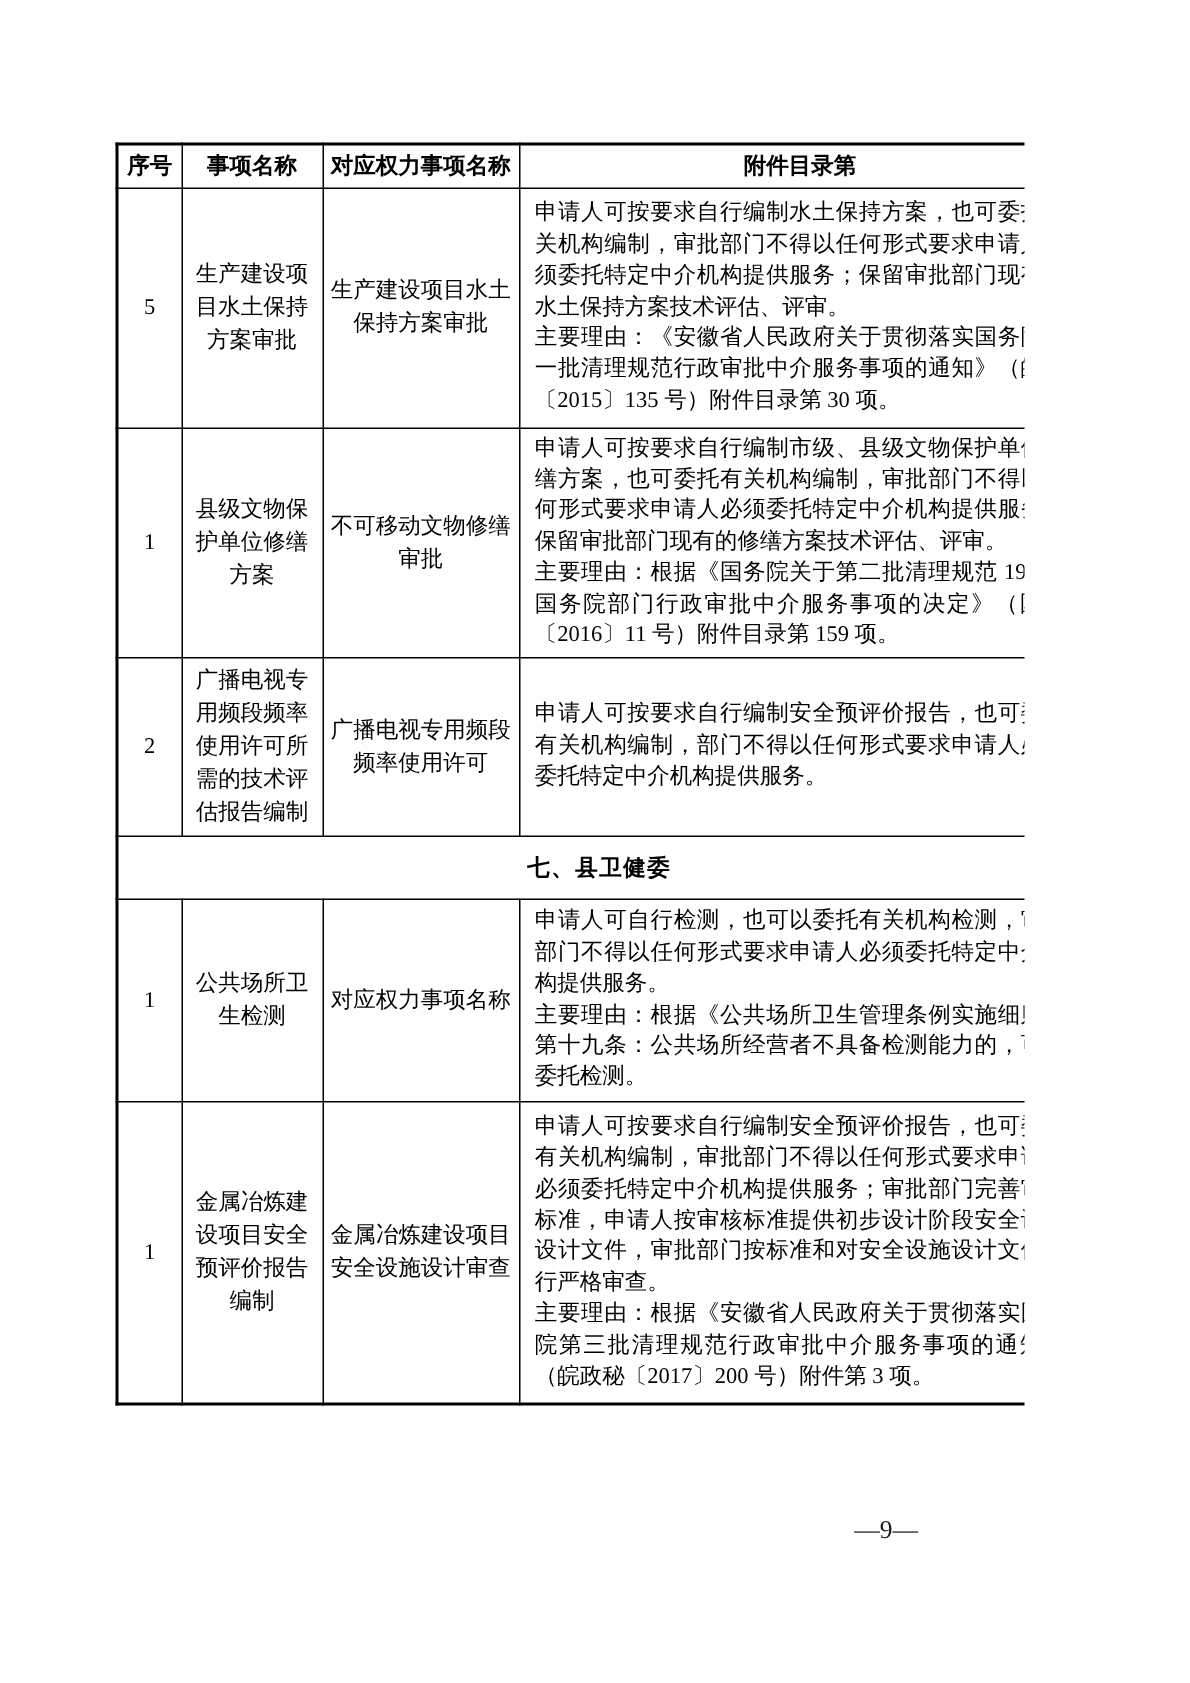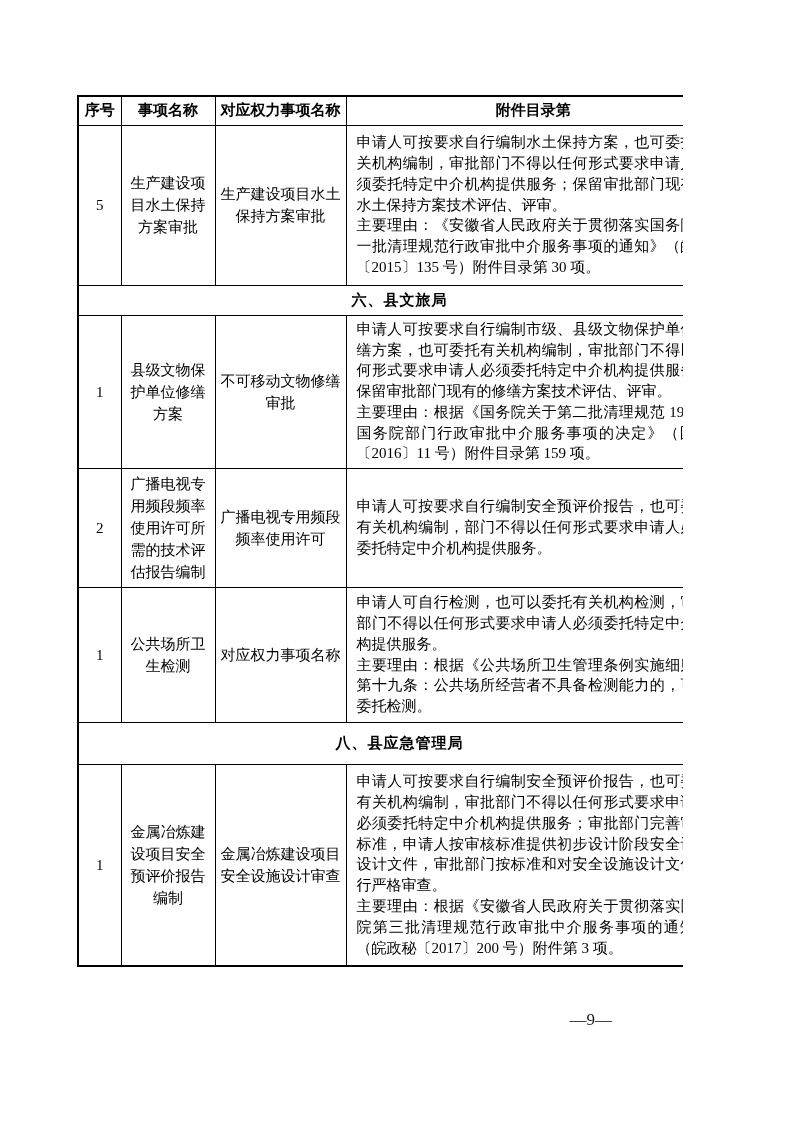--- a/index.html
+++ b/index.html
@@ -106,23 +106,20 @@
       <tr class="r0">
         <td class="cell-seq">5</td>
         <td class="cell-item">生产建设项目水土保持方案审批</td>
         <td class="cell-power">生产建设项目水土保持方案审批</td>
         <td class="cell-content">
           <div class="content-text">申请人可按要求自行编制水土保持方案，也可委托有关机构编制，审批部门不得以任何形式要求申请人必须委托特定中介机构提供服务；保留审批部门现有的水土保持方案技术评估、评审。</div>
           <div class="reason-text">主要理由：《安徽省人民政府关于贯彻落实国务院第一批清理规范行政审批中介服务事项的通知》（皖政〔2015〕135 号）附件目录第 30 项。</div>
         </td>
       </tr>
 
-      <tr class="s0 section-row">
-        <td colspan="4">六、县文旅局</td>
-      </tr>
 
       <tr class="r1">
         <td class="cell-seq">1</td>
         <td class="cell-item">县级文物保护单位修缮方案</td>
         <td class="cell-power">不可移动文物修缮审批</td>
         <td class="cell-content">
           <div class="content-text">申请人可按要求自行编制市级、县级文物保护单位修缮方案，也可委托有关机构编制，审批部门不得以任何形式要求申请人必须委托特定中介机构提供服务；保留审批部门现有的修缮方案技术评估、评审。</div>
           <div class="reason-text">主要理由：根据《国务院关于第二批清理规范 192 项国务院部门行政审批中介服务事项的决定》（国发〔2016〕11 号）附件目录第 159 项。</div>
         </td>
       </tr>
@@ -130,34 +127,34 @@
       <tr class="r2">
         <td class="cell-seq">2</td>
         <td class="cell-item">广播电视专用频段频率使用许可所需的技术评估报告编制</td>
         <td class="cell-power">广播电视专用频段频率使用许可</td>
         <td class="cell-content">
           <div class="content-text">申请人可按要求自行编制安全预评价报告，也可委托有关机构编制，部门不得以任何形式要求申请人必须委托特定中介机构提供服务。</div>
           <div class="reason-text"></div>
         </td>
       </tr>
 
+      <tr class="s1 section-row">
+        <td colspan="4">七、县卫健委</td>
+      </tr>
 
       <tr class="r3">
         <td class="cell-seq">1</td>
         <td class="cell-item">公共场所卫生检测</td>
         <td class="cell-power">对应权力事项名称</td>
         <td class="cell-content">
           <div class="content-text">申请人可自行检测，也可以委托有关机构检测，审批部门不得以任何形式要求申请人必须委托特定中介机构提供服务。</div>
           <div class="reason-text">主要理由：根据《公共场所卫生管理条例实施细则》第十九条：公共场所经营者不具备检测能力的，可以委托检测。</div>
         </td>
       </tr>
 
-      <tr class="s2 section-row">
-        <td colspan="4">八、县应急管理局</td>
-      </tr>
 
       <tr class="r4">
         <td class="cell-seq">1</td>
         <td class="cell-item">金属冶炼建设项目安全预评价报告编制</td>
         <td class="cell-power">金属冶炼建设项目安全设施设计审查</td>
         <td class="cell-content">
           <div class="content-text">申请人可按要求自行编制安全预评价报告，也可委托有关机构编制，审批部门不得以任何形式要求申请人必须委托特定中介机构提供服务；审批部门完善审核标准，申请人按审核标准提供初步设计阶段安全设施设计文件，审批部门按标准和对安全设施设计文件进行严格审查。</div>
           <div class="reason-text">主要理由：根据《安徽省人民政府关于贯彻落实国务院第三批清理规范行政审批中介服务事项的通知》（皖政秘〔2017〕200 号）附件第 3 项。</div>
         </td>
       </tr>

